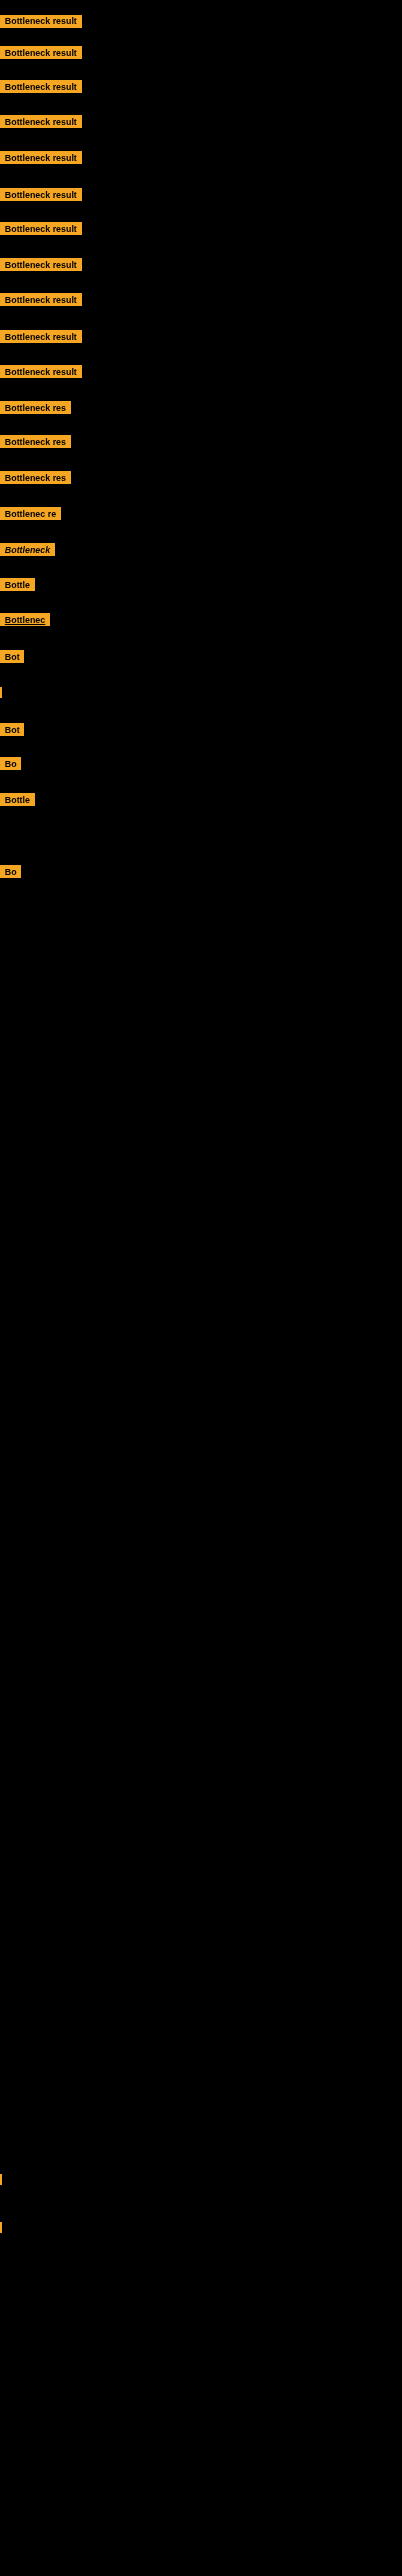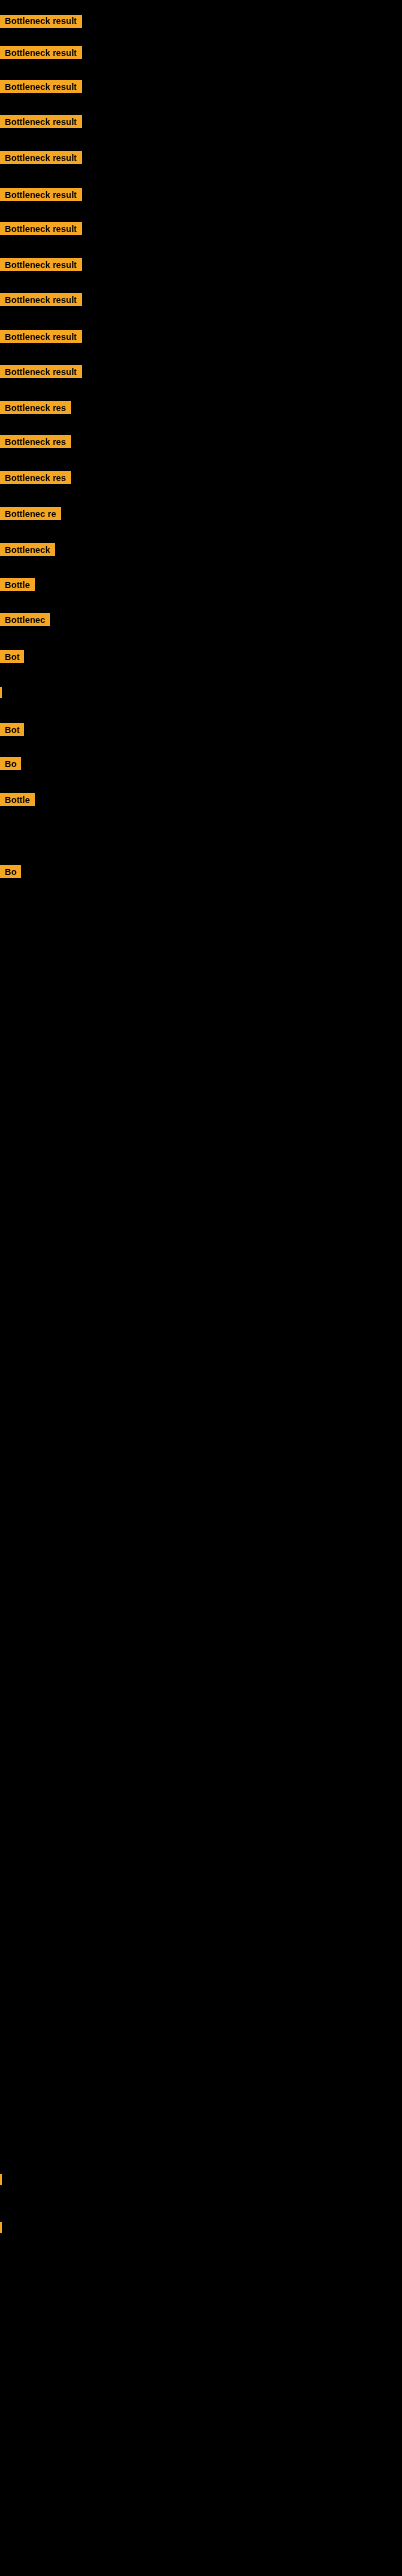--- a/index.html
+++ b/index.html
@@ -54,23 +54,23 @@
     <div class="badge-row" style="top: 188px; max-width: 93px;"><span class="bottleneck-badge" style="max-width: 93px;">Bottleneck result</span></div>
     <div class="badge-row" style="top: 222px; max-width: 90px;"><span class="bottleneck-badge" style="max-width: 90px;">Bottleneck result</span></div>
     <div class="badge-row" style="top: 258px; max-width: 89px;"><span class="bottleneck-badge" style="max-width: 89px;">Bottleneck result</span></div>
     <div class="badge-row" style="top: 293px; max-width: 87px;"><span class="bottleneck-badge" style="max-width: 87px;">Bottleneck result</span></div>
     <div class="badge-row" style="top: 330px; max-width: 85px;"><span class="bottleneck-badge" style="max-width: 85px;">Bottleneck result</span></div>
     <div class="badge-row" style="top: 365px; max-width: 82px;"><span class="bottleneck-badge" style="max-width: 82px;">Bottleneck result</span></div>
     <div class="badge-row" style="top: 401px; max-width: 77px;"><span class="bottleneck-badge" style="max-width: 77px;">Bottleneck res</span></div>
     <div class="badge-row" style="top: 435px; max-width: 74px;"><span class="bottleneck-badge" style="max-width: 74px;">Bottleneck res</span></div>
     <div class="badge-row" style="top: 471px; max-width: 71px;"><span class="bottleneck-badge" style="max-width: 71px;">Bottleneck res</span></div>
     <div class="badge-row" style="top: 507px; max-width: 68px;"><span class="bottleneck-badge" style="max-width: 68px;">Bottlenec re</span></div>
-    <div class="badge-row" style="top: 543px; max-width: 56px;"><span class="bottleneck-badge" style="max-width: 56px;">Bottleneck</span></div>
+    <div class="badge-row" style="top: 543px; max-width: 56px; font-style: italic;"><span class="bottleneck-badge" style="max-width: 56px;">Bottleneck</span></div>
     <div class="badge-row" style="top: 578px; max-width: 39px;"><span class="bottleneck-badge" style="max-width: 39px;">Bottle</span></div>
-    <div class="badge-row" style="top: 613px; max-width: 52px;"><span class="bottleneck-badge" style="max-width: 52px;">Bottlenec</span></div>
+    <div class="badge-row" style="top: 613px; max-width: 52px;"><span class="bottleneck-badge" style="max-width: 52px; text-decoration: underline;">Bottlenec</span></div>
     <div class="badge-row" style="top: 650px; max-width: 29px;"><span class="bottleneck-badge" style="max-width: 29px;">Bot</span></div>
     <div class="badge-row" style="top: 723px; max-width: 27px;"><span class="bottleneck-badge" style="max-width: 27px;">Bot</span></div>
     <div class="badge-row" style="top: 757px; max-width: 22.5px;"><span class="bottleneck-badge" style="max-width: 22.5px;">Bo</span></div>
     <div class="badge-row" style="top: 793px; max-width: 35px;"><span class="bottleneck-badge" style="max-width: 35px;">Bottle</span></div>
     <div class="badge-row" style="top: 865px; max-width: 21px;"><span class="bottleneck-badge" style="max-width: 21px;">Bo</span></div>
   </div>
 <div id="vlines-container">
     <div class="vline" style="top: 687px;"></div>
     <div class="vline" style="top: 2174px;"></div>
     <div class="vline" style="top: 2222px;"></div>

